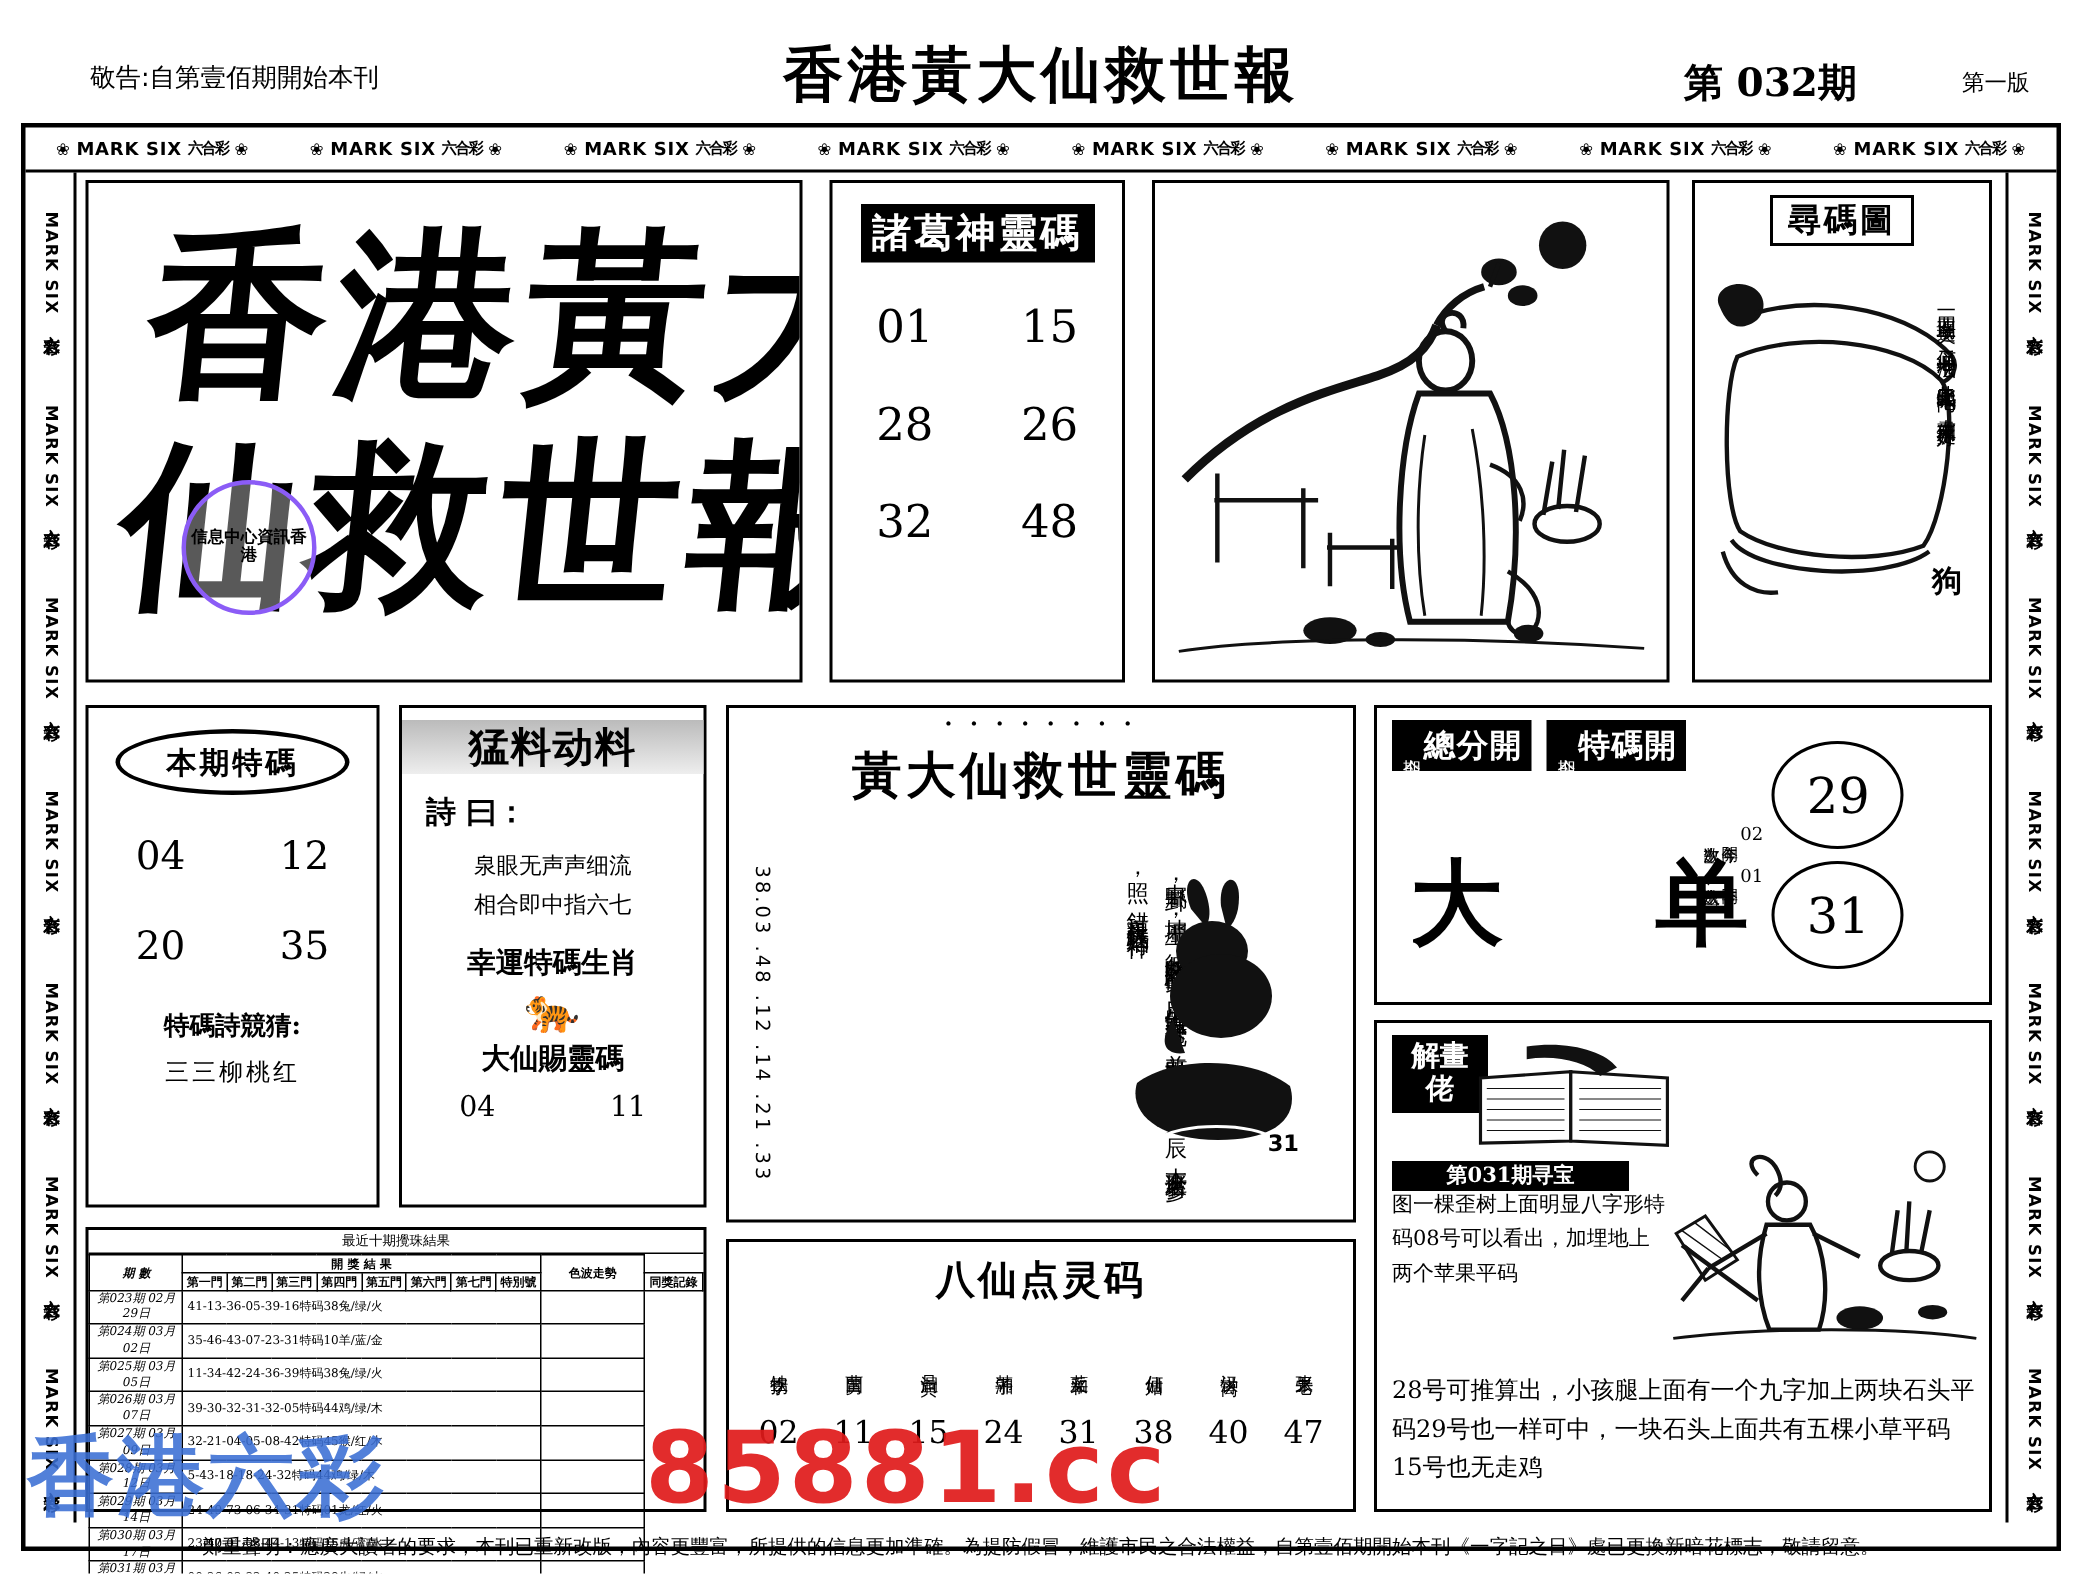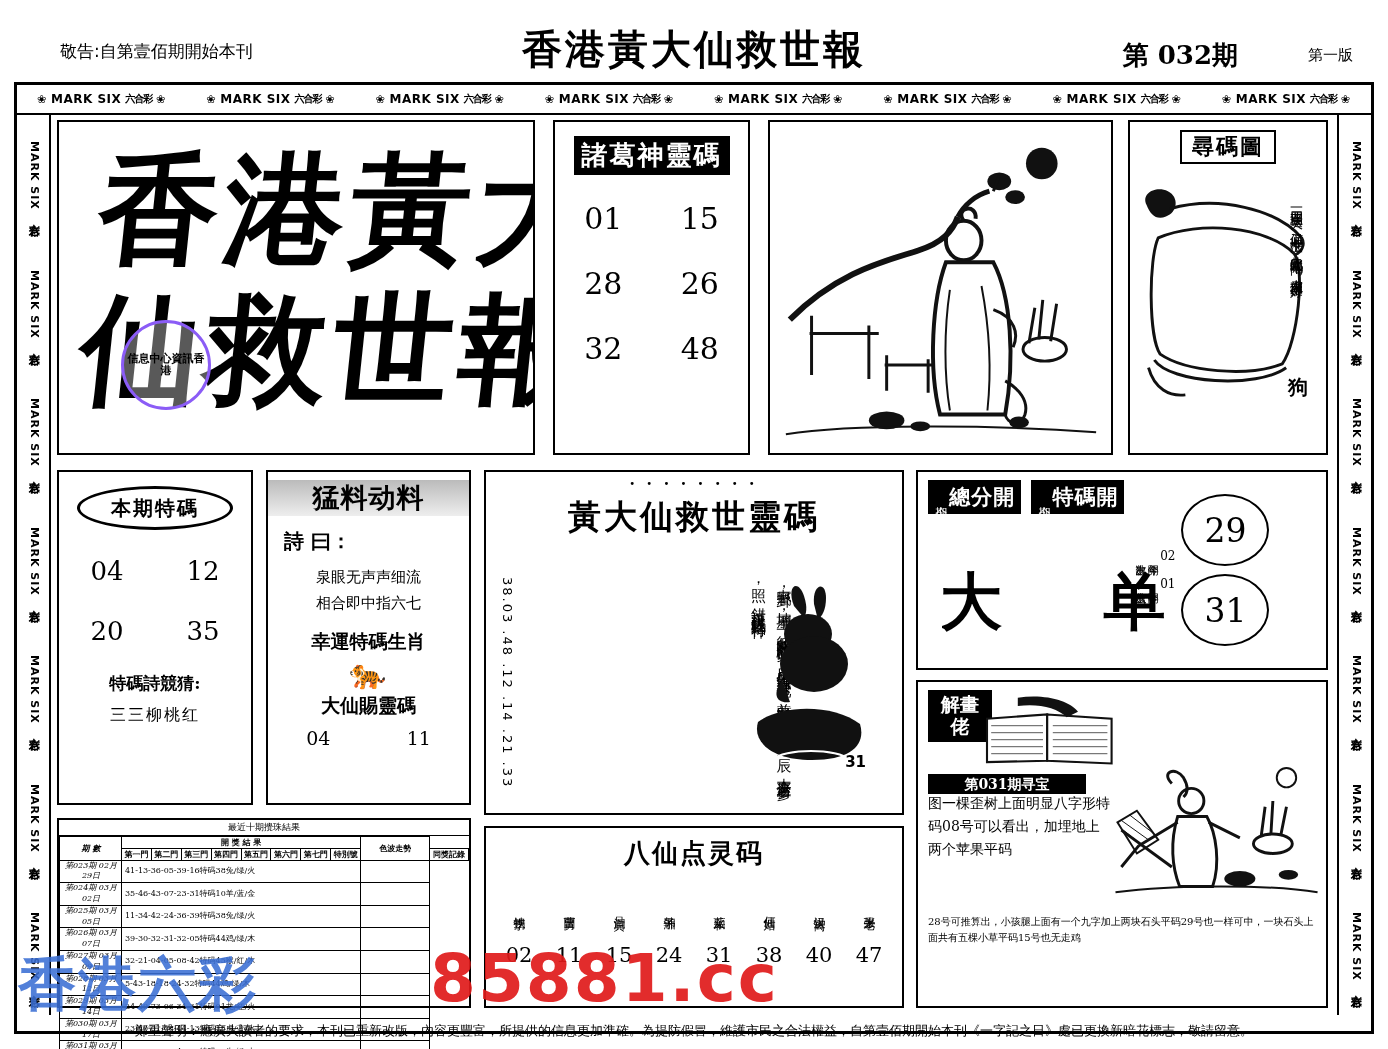--- a/index.html
+++ b/index.html
@@ -208,21 +208,21 @@
   .jh-tag{
     position:absolute;left:10px;top:8px;background:#000;color:#fff;
     padding:4px 8px;font-size:19px;font-weight:bold;font-family:"DejaVu Serif",serif;
     writing-mode:horizontal-tb;line-height:1.15;width:48px;text-align:center;
   }
   .jh-text{
     position:absolute;left:10px;top:110px;width:185px;font-size:14px;line-height:1.65;
     font-family:"DejaVu Serif",serif;
   }
   .jh-text2{
-    position:absolute;left:10px;top:232px;width:392px;font-size:10px;line-height:1.6;
+    position:absolute;left:10px;top:232px;width:392px;font-size:16px;line-height:1.6;
     font-family:"DejaVu Serif",serif;
   }
 
   
   .res-box{left:57px;top:818px;width:414px;height:190px;}
   .res-head{
     font-size:9px;text-align:center;border-bottom:1px solid #000;padding:1px 0;
     font-family:"DejaVu Serif",serif;
   }
   table.res{width:100%;border-collapse:collapse;font-family:"DejaVu Serif",serif;}

